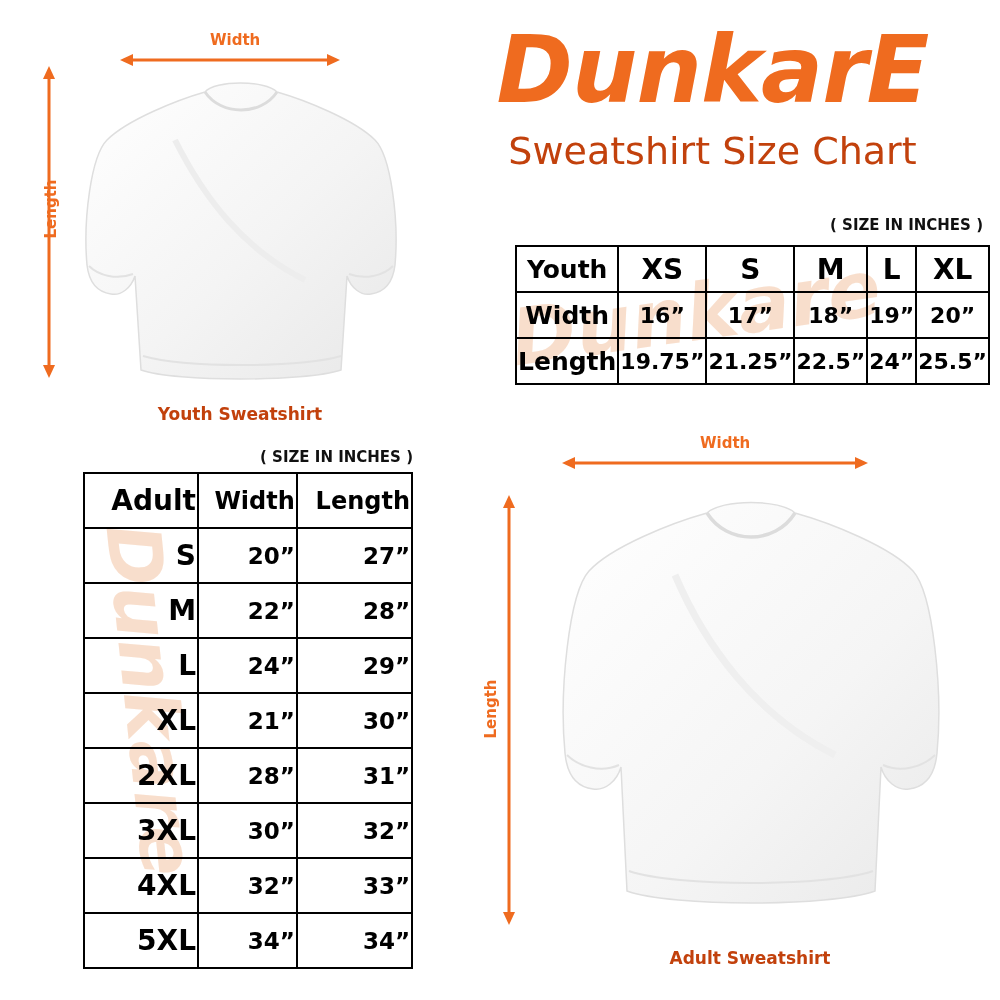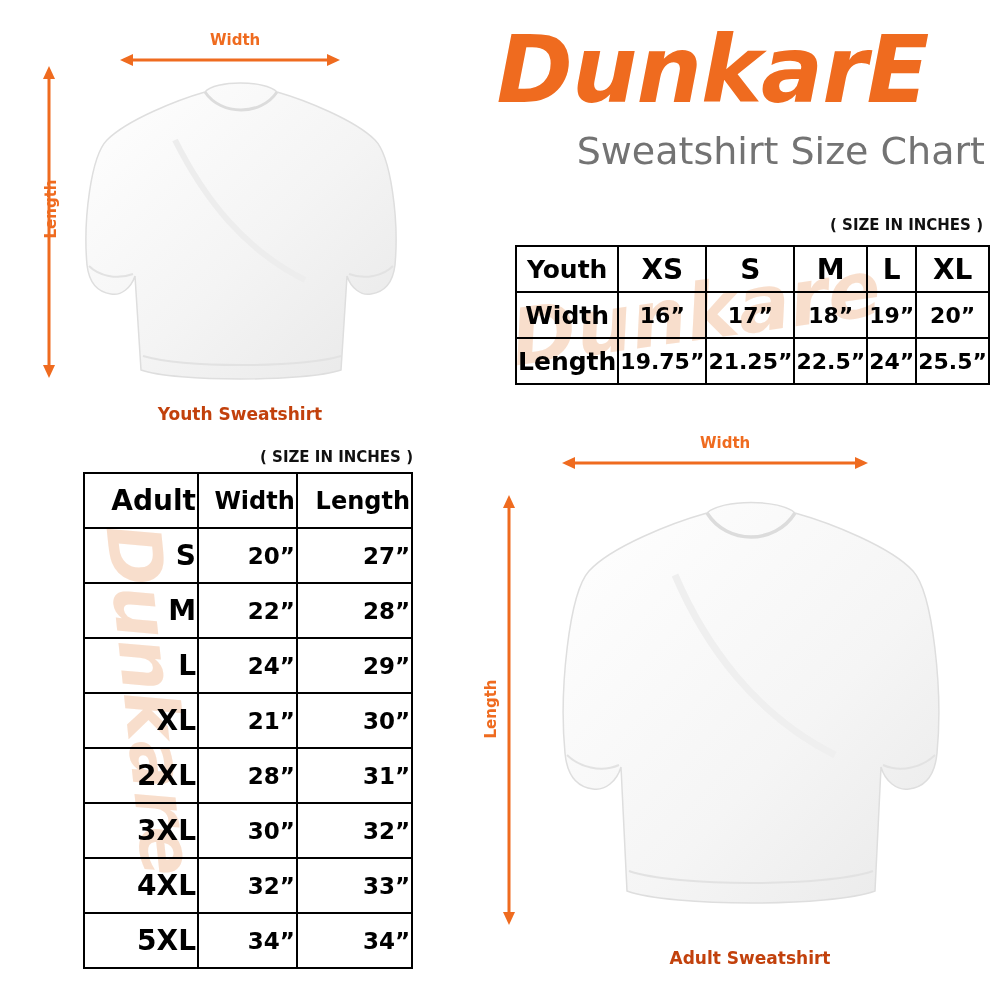--- a/index.html
+++ b/index.html
@@ -60,22 +60,21 @@
     font-size: 92px;
     line-height: 1.0;
     color: #ef6b1f;
     letter-spacing: -1px;
   }
   .brand-sub {
     font-family: "DejaVu Sans", sans-serif;
     font-size: 38px;
     font-weight: 500;
     margin-top: 12px;
-    color: #737373;
-    text-align: right;
+    color: #c2410c;
   }
   .units {
     font-family: "DejaVu Sans", sans-serif;
     font-size: 15px;
     font-weight: bold;
     text-align: right;
     color: #111;
   }
 
   

